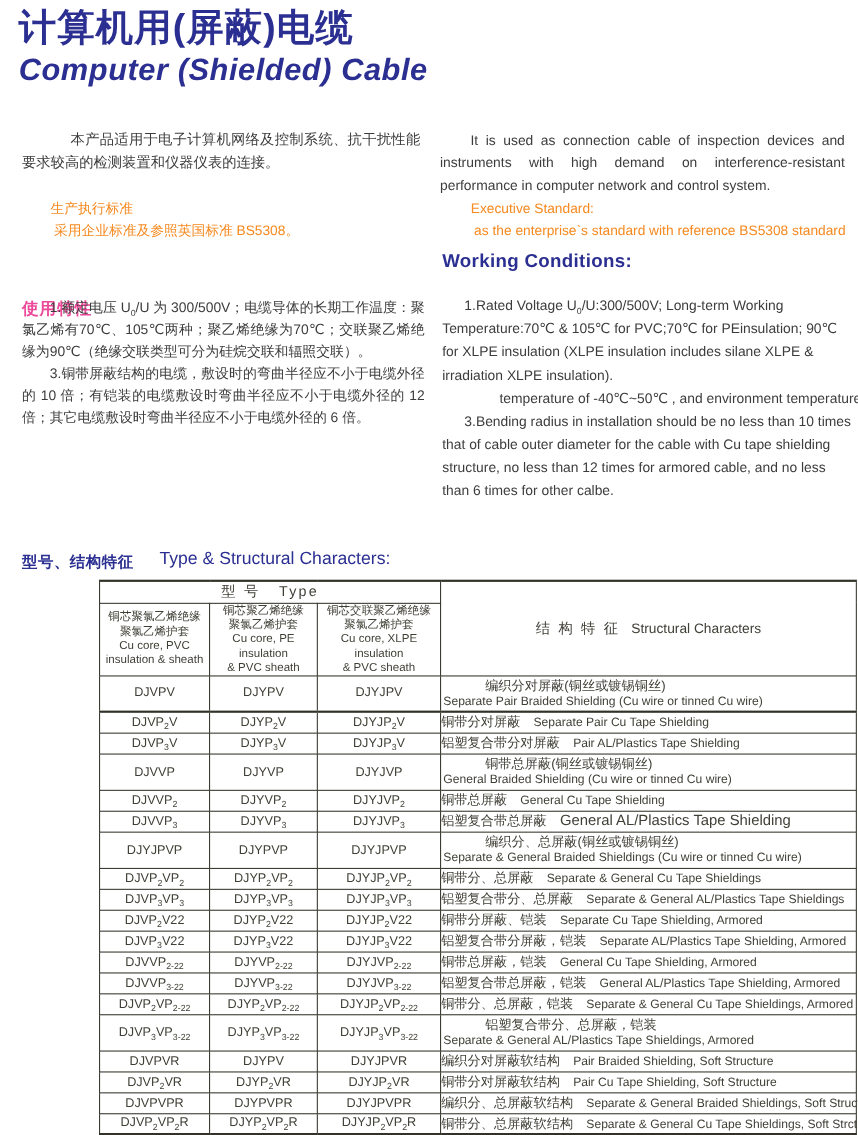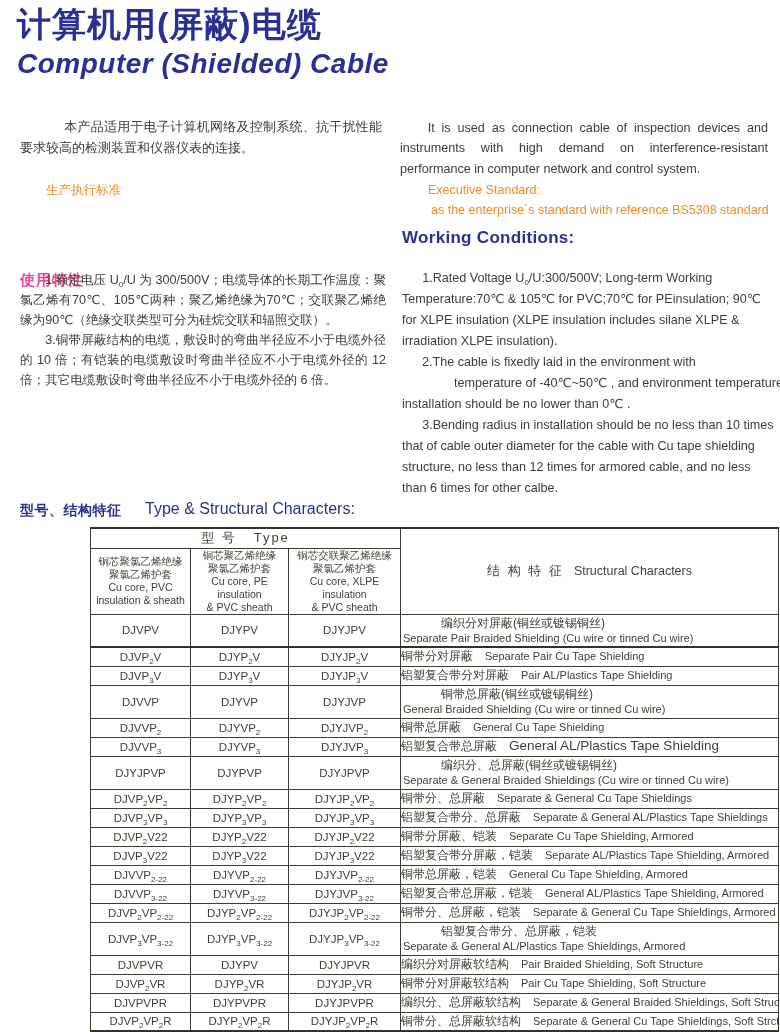--- a/index.html
+++ b/index.html
@@ -63,39 +63,38 @@
 <body>
 
 <div class="abs title-zh">计算机用(屏蔽)电缆</div>
 <div class="abs title-en">Computer (Shielded) Cable</div>
 
 <p class="abs intro-zh">本产品适用于电子计算机网络及控制系统、抗干扰性能要求较高的检测装置和仪器仪表的连接。</p>
 <p class="abs intro-en">It is used as connection cable of inspection devices and instruments with high demand on interference-resistant performance in computer network and control system.</p>
 
 <div class="abs std std-zh">
   <div>生产执行标准</div>
+  <div class="l2">采用企业标准及参照英国标准 BS5308。</div>
 </div>
 <div class="abs std std-en">
   <div>Executive Standard:</div>
   <div class="l2">as the enterprise`s standard with reference BS5308 standard</div>
 </div>
 
 <div class="abs head-zh">使用特性</div>
 <div class="abs head-en">Working Conditions:</div>
 
 <div class="abs feat-zh">
   <p>1.额定电压 U<sub>0</sub>/U 为 300/500V；电缆导体的长期工作温度：聚氯乙烯有70℃、105℃两种；聚乙烯绝缘为70℃；交联聚乙烯绝缘为90℃（绝缘交联类型可分为硅烷交联和辐照交联）。</p>
   <p>3.铜带屏蔽结构的电缆，敷设时的弯曲半径应不小于电缆外径的 10 倍；有铠装的电缆敷设时弯曲半径应不小于电缆外径的 12 倍；其它电缆敷设时弯曲半径应不小于电缆外径的 6 倍。</p>
 </div>
 <div class="abs feat-en">
   <p>1.Rated Voltage U<sub>0</sub>/U:300/500V;  Long-term Working Temperature:70℃ &amp; 105℃ for PVC;70℃ for PEinsulation; 90℃ for XLPE insulation (XLPE insulation includes silane XLPE &amp; irradiation XLPE insulation).</p>
   <div>
-      <div class="line" style="padding-left:20px">2.The cable is fixedly laid in the environment with</div>
       <div class="line" style="padding-left:52px">temperature of -40℃~50℃ , and environment temperature for</div>
-      <div class="line">installation  should be no lower than 0℃ .</div>
     </div>
   <p>3.Bending radius in installation should be no less than 10 times that of cable outer diameter for the cable with Cu tape shielding structure, no less than 12 times for armored cable, and no less than 6 times for other calbe.</p>
 </div>
 
 <div class="abs tbl-title-zh">型号、结构特征</div>
 <div class="abs tbl-title-en">Type &amp; Structural Characters:</div>
 
 <table class="types">
   <colgroup>
       <col class="c1">

